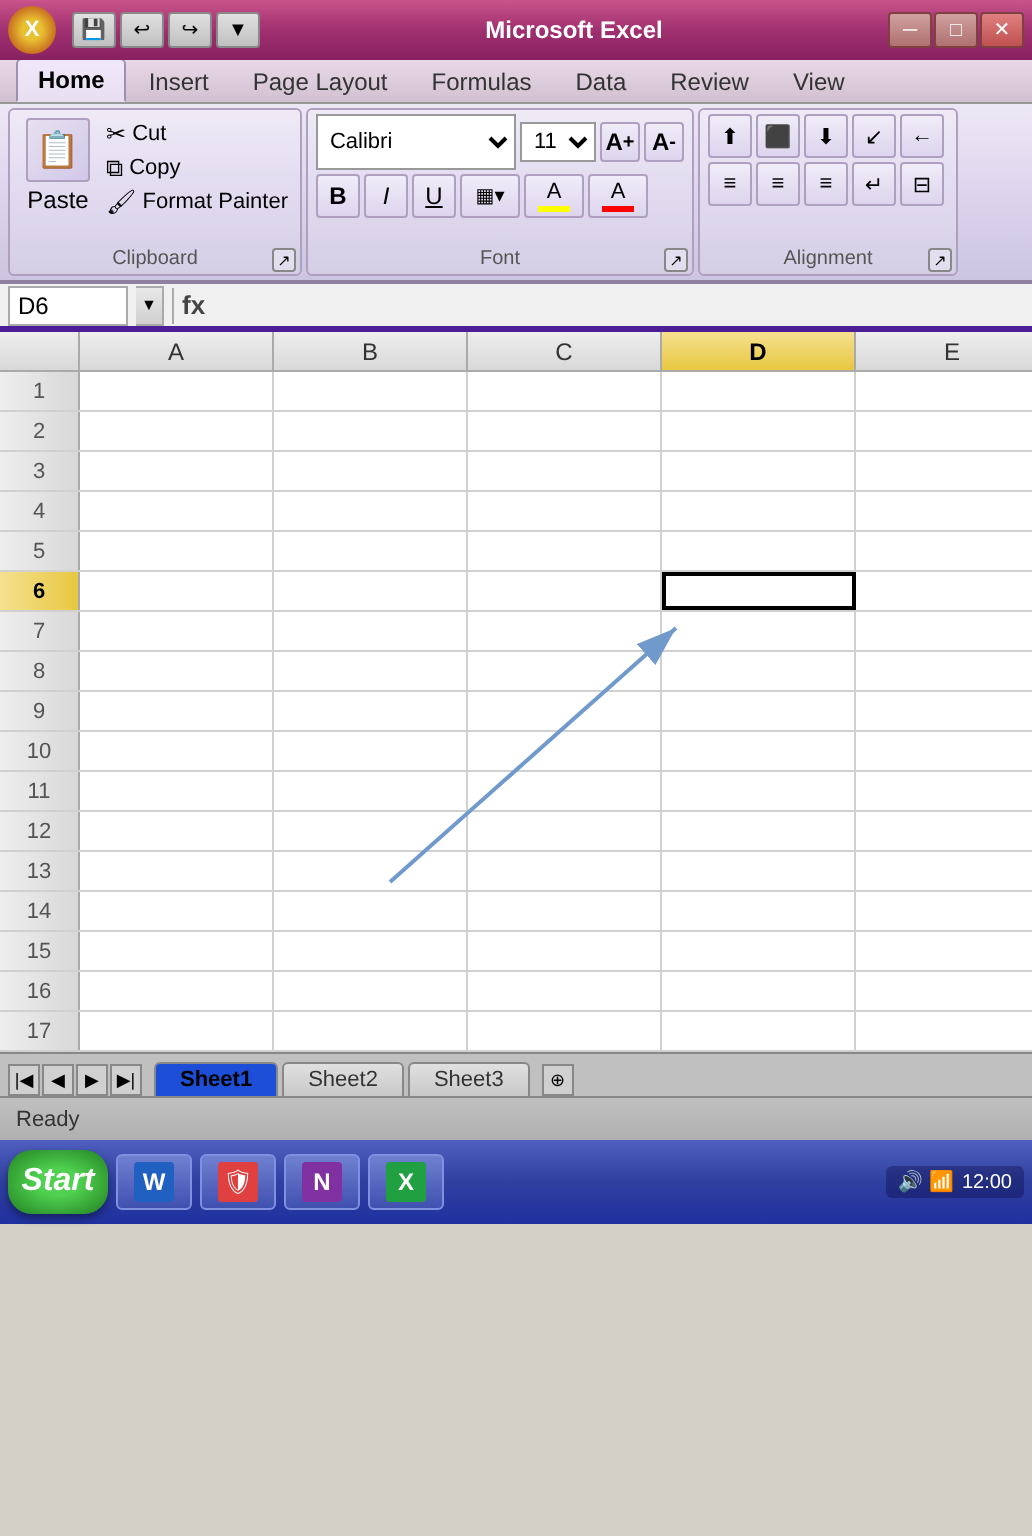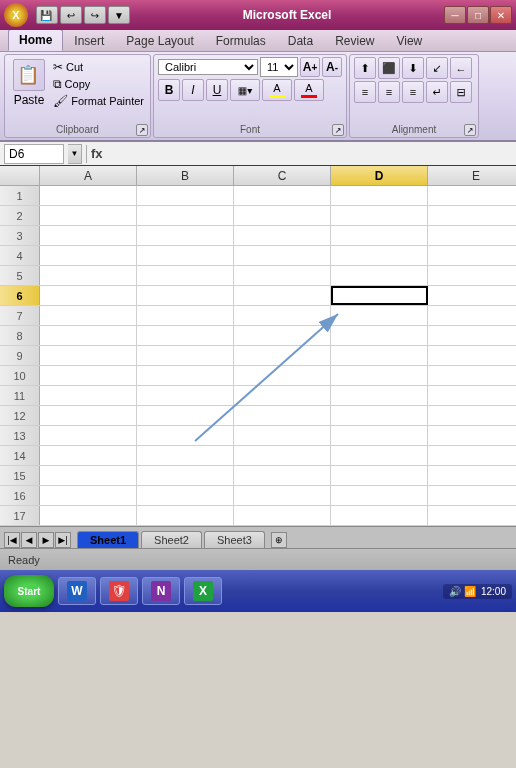--- a/index.html
+++ b/index.html
@@ -149,21 +149,21 @@
     .clip-action {
       display: flex; align-items: center; gap: 3px; cursor: pointer; padding: 1px 2px; border-radius: 2px; font-size: 11px;
     }
     .clip-icon { font-size: 12px; }
 
     
     .font-group { min-width: 140px; }
     .font-row1 { display: flex; gap: 2px; align-items: center; margin-bottom: 2px; }
     .font-row2 { display: flex; gap: 2px; align-items: center; margin-bottom: 2px; }
     .font-name-select {
-      width: 100px; height: 16px;
+      width: 100px; height: 28px;
       font-size: 11px;
       border: 1px solid #999;
       background: white;
       padding: 0 2px;
     }
     .font-size-select {
       width: 38px; height: 20px;
       font-size: 11px;
       border: 1px solid #999;
       background: white;
@@ -221,21 +221,21 @@
       cursor: pointer;
       display: flex; align-items: center; justify-content: center;
       font-size: 11px;
     }
     .align-row { display: flex; gap: 2px; margin-bottom: 2px; }
 
     
     .formula-bar {
       height: 24px;
       background: #f0f0f0;
-      border-bottom: 1px solid #4c1d95;
+      border-bottom: 3px solid #4c1d95;
       display: flex;
       align-items: center;
       padding: 0 4px;
       gap: 4px;
     }
     .cell-ref-box {
       width: 60px; height: 20px;
       border: 1px solid #aaa;
       background: white;
       display: flex; align-items: center;
@@ -386,23 +386,24 @@
       display: flex;
       align-items: center;
       padding: 0 4px;
       gap: 4px;
     }
     .start-btn {
       width: 50px; height: 32px;
       background: radial-gradient(ellipse, #50d050 30%, #208020 100%);
       border-radius: 12px;
       display: flex; align-items: center; justify-content: center;
-      color: white; font-size: 10px; font-weight: bold;
+      color: white; font-size: 16px; font-weight: bold;
       cursor: pointer; border: none;
       box-shadow: 0 2px 4px rgba(0,0,0,0.4);
+      font-style: italic;
     }
     .taskbar-btn {
       height: 28px; min-width: 38px;
       background: linear-gradient(to bottom, #7080d0, #4050b0);
       border: 1px solid #8090e0;
       border-radius: 3px;
       display: flex; align-items: center; justify-content: center;
       cursor: pointer; padding: 0 4px; gap: 3px;
     }
     .taskbar-icon {

